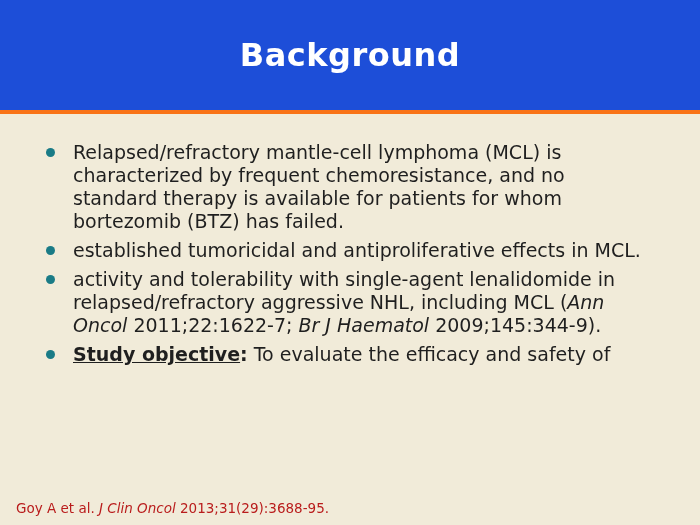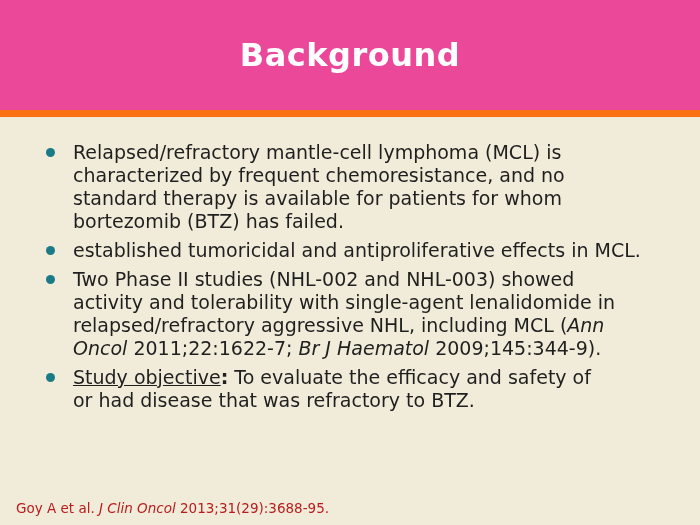--- a/index.html
+++ b/index.html
@@ -14,22 +14,22 @@
     background: #f1ebd9;
     overflow: hidden;
     font-family: "DejaVu Sans", "Liberation Sans", sans-serif;
     color: #1f1f1f;
   }
   .header {
     position: absolute;
     top: 0; left: 0;
     width: 100%;
     height: 110px;
-    background: #ec4899;
-    border-bottom: 7px solid #f97316;
+    background: #1d4ed8;
+    border-bottom: 4px solid #f97316;
     display: flex;
     align-items: center;
     justify-content: center;
     box-sizing: content-box;
   }
   .title {
     color: #ffffff;
     font-size: 32px;
     font-weight: bold;
     letter-spacing: 0.5px;
@@ -61,21 +61,21 @@
     width: 9px;
     height: 9px;
     border-radius: 50%;
     background: #1a7b86;
   }
   .line {
     white-space: pre;
   }
   .seg-i { font-style: italic; }
   .seg-b { font-weight: bold; }
-  .seg-bu { font-weight: normal; text-decoration: underline; }
+  .seg-bu { font-weight: bold; text-decoration: underline; }
   .footer {
     position: absolute;
     left: 16px;
     top: 500px;
     font-size: 13.5px;
     line-height: 17px;
     white-space: pre;
     color: #b91c1c;
   }
 </style>
@@ -99,30 +99,28 @@
         <div class="line"><span>bortezomib (BTZ) has failed.</span></div>
       </li>
 
       <li class="bullet-item">
         <span class="bullet-dot"></span>
         <div class="line"><span>established tumoricidal and antiproliferative effects in MCL.</span></div>
       </li>
 
       <li class="bullet-item">
         <span class="bullet-dot"></span>
-        <div class="line"><span>Two Phase II studies (NHL-002 and NHL-003) showed</span></div>
         <div class="line"><span>activity and tolerability with single-agent lenalidomide in</span></div>
         <div class="line"><span>relapsed/refractory aggressive NHL, including MCL (</span><span class="seg-i">Ann</span></div>
         <div class="line"><span class="seg-i">Oncol</span><span> 2011;22:1622-7; </span><span class="seg-i">Br J Haematol</span><span> 2009;145:344-9).</span></div>
       </li>
 
       <li class="bullet-item">
         <span class="bullet-dot"></span>
         <div class="line"><span class="seg-bu">Study objective</span><span class="seg-b">:</span><span> To evaluate the efficacy and safety of</span></div>
-        <div class="line"><span>or had disease that was refractory to BTZ.</span></div>
       </li>
 
     </ul>
   </div>
 
   <div class="footer"><span>Goy A et al. </span><span class="seg-i">J Clin Oncol</span><span> 2013;31(29):3688-95.</span></div>
 
 </div>
 
 </body></html>

